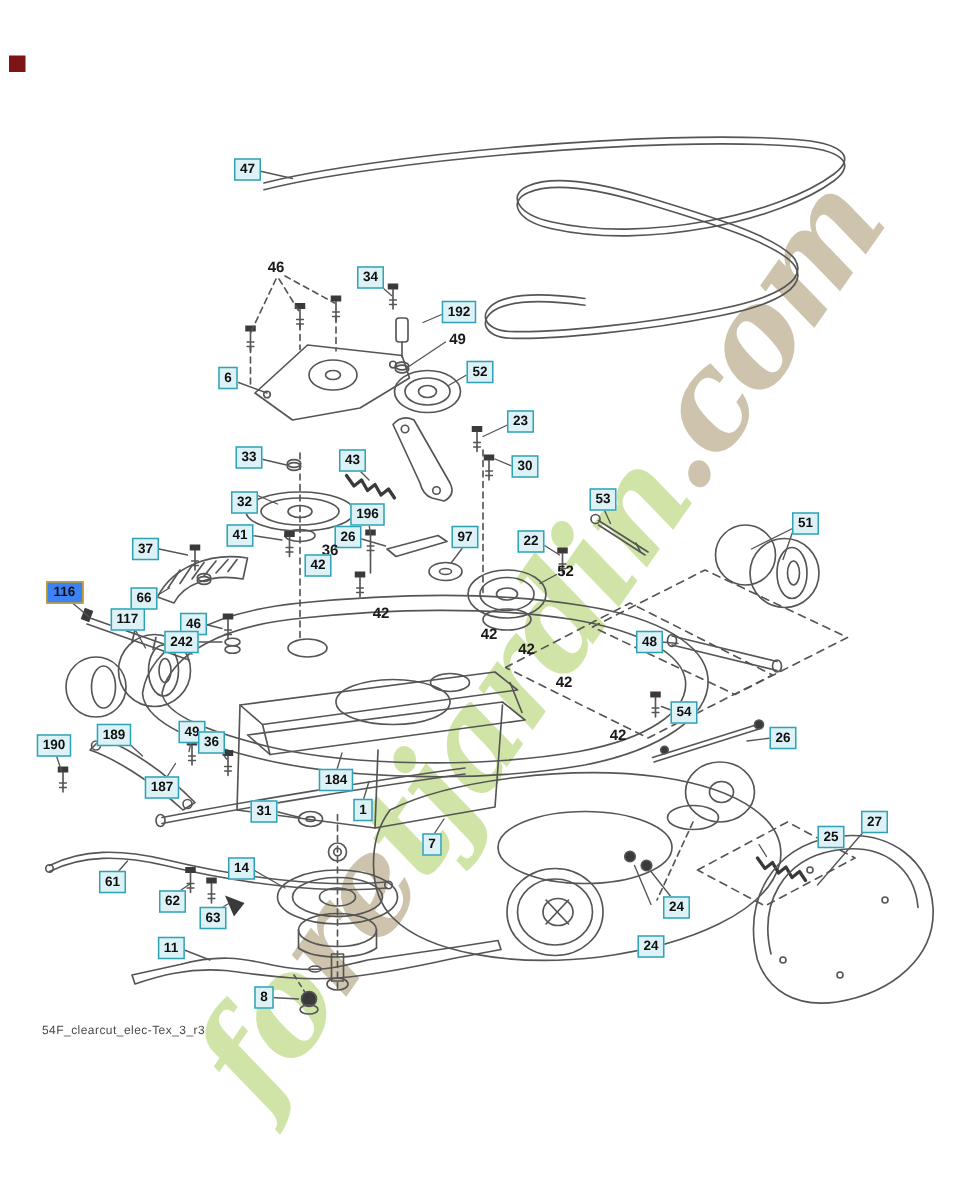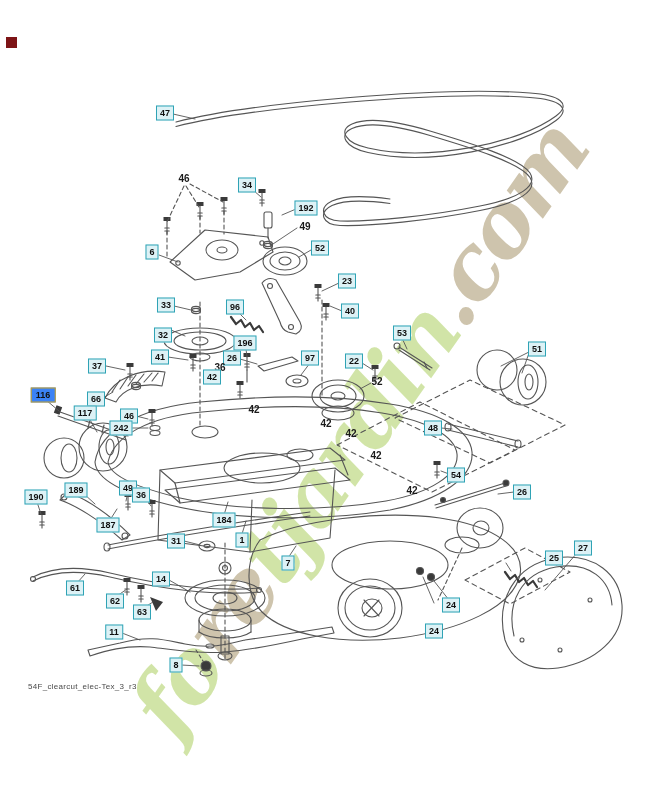--- a/index.html
+++ b/index.html
@@ -307,22 +307,22 @@
   <div id="labels">
       <div class="plabel box" style="left: 165px; top: 113px;">47</div>
       <div class="plabel plain" style="left: 184px; top: 179px;">46</div>
       <div class="plabel box" style="left: 247px; top: 185px;">34</div>
       <div class="plabel box" style="left: 306px; top: 208px;">192</div>
       <div class="plabel plain" style="left: 305px; top: 227px;">49</div>
       <div class="plabel box" style="left: 152px; top: 252px;">6</div>
       <div class="plabel box" style="left: 320px; top: 248px;">52</div>
       <div class="plabel box" style="left: 347px; top: 281px;">23</div>
       <div class="plabel box" style="left: 166px; top: 305px;">33</div>
-      <div class="plabel box" style="left: 235px; top: 307px;">96</div>
-      <div class="plabel box" style="left: 350px; top: 311px;">40</div>
+      <div class="plabel box" style="left: 235px; top: 307px;">43</div>
+      <div class="plabel box" style="left: 350px; top: 311px;">30</div>
       <div class="plabel box" style="left: 163px; top: 335px;">32</div>
       <div class="plabel box" style="left: 245px; top: 343px;">196</div>
       <div class="plabel box" style="left: 160px; top: 357px;">41</div>
       <div class="plabel box" style="left: 232px; top: 358px;">26</div>
       <div class="plabel plain" style="left: 220px; top: 368px;">36</div>
       <div class="plabel box" style="left: 212px; top: 377px;">42</div>
       <div class="plabel box" style="left: 97px; top: 366px;">37</div>
       <div class="plabel box" style="left: 354px; top: 361px;">22</div>
       <div class="plabel box" style="left: 310px; top: 358px;">97</div>
       <div class="plabel box" style="left: 402px; top: 333px;">53</div>

